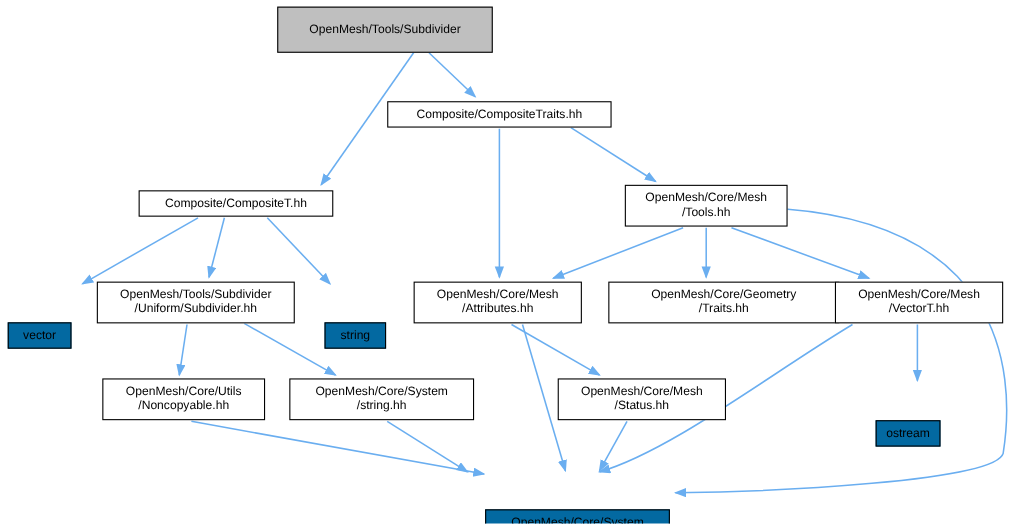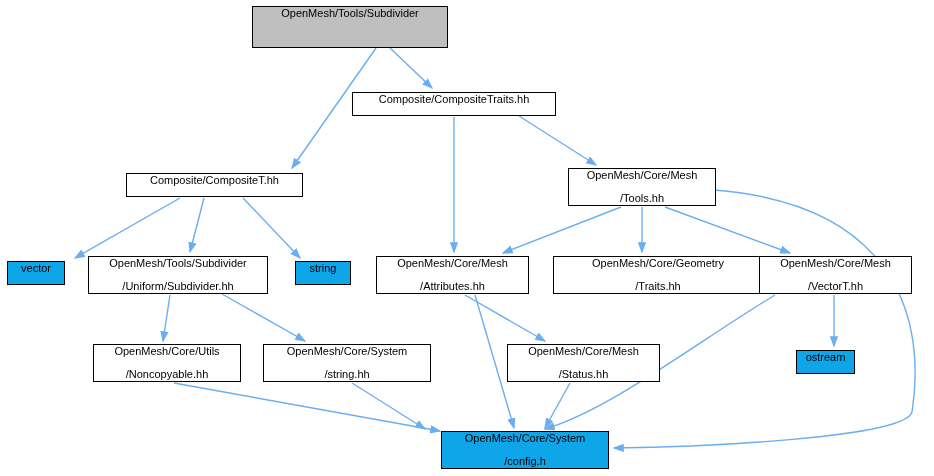--- a/index.html
+++ b/index.html
@@ -1,24 +1,24 @@
 <!DOCTYPE html>
 <html><head>
 <meta charset="utf-8">
 <style>
   html,body{margin:0;padding:0;background:#ffffff;}
   #stage{position:relative;width:934px;height:476px;overflow:hidden;
          font-family:"Liberation Sans", sans-serif;}
   svg.edges{position:absolute;left:0;top:0;width:934px;height:476px;}
   .node{position:absolute;box-sizing:border-box;border:1px solid #000;
-        display:flex;flex-direction:column;align-items:center;justify-content:space-between;
+        display:flex;flex-direction:column;align-items:center;justify-content:center;
         font-size:11px;line-height:13px;color:#000;text-align:center;background:#ffffff;
         white-space:nowrap;}
   .node.gray{background:#bfbfbf;}
-  .node.lgray{background:#0ea5e9;}
+  .node.lgray{background:#0369a1;margin-top:32px;}
   .node span{display:block;}
 </style>
 </head>
 <body>
 
 <div id="stage">
 
   <svg class="edges" viewBox="0 0 934 476">
     <defs>
       <marker id="ah" markerWidth="8" markerHeight="8" refX="7" refY="3" orient="auto" markerUnits="strokeWidth">

